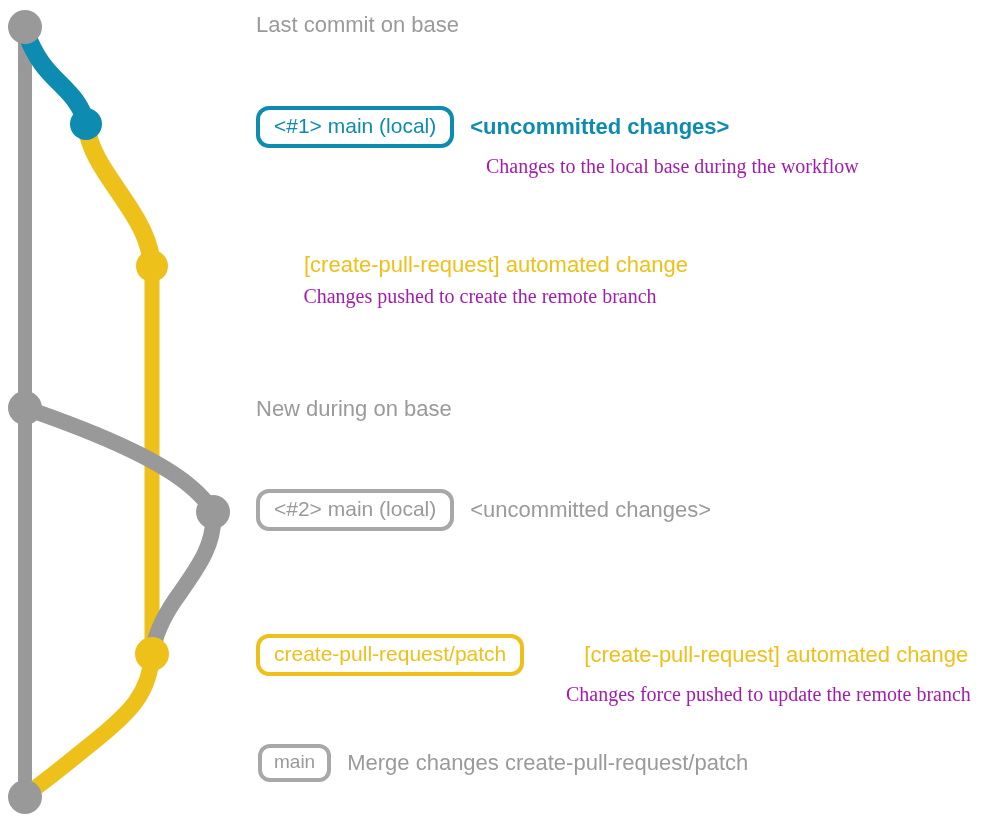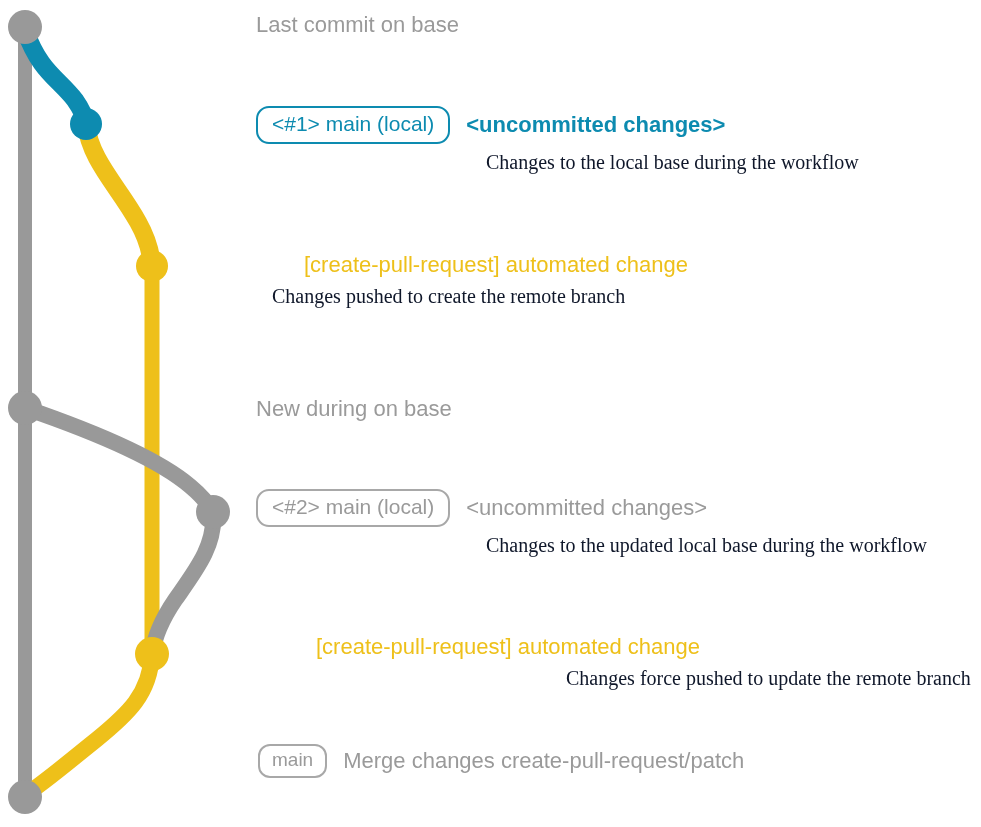--- a/index.html
+++ b/index.html
@@ -36,21 +36,21 @@
     position: absolute;
     white-space: nowrap;
   }
   .headline {
     display: flex;
     align-items: center;
     white-space: nowrap;
   }
   .badge {
     display: inline-block;
-    border: 2px solid #84cc16;
+    border: 4px solid #84cc16;
     border-radius: 13px;
     padding: 4px 14px 6px 14px;
     font-size: 21px;
     line-height: 24px;
     color: #999999;
     background: transparent;
     font-family: "Liberation Sans", sans-serif;
   }
   .badge.teal   { border-color: #0d8bb0; color: #0d8bb0; }
   .badge.yellow { border-color: #eec01a; color: #eec01a; }
@@ -67,21 +67,21 @@
     font-family: "Liberation Sans", sans-serif;
   }
   .title.teal   { color: #0d8bb0; }
   .title.yellow { color: #eec01a; margin-left: 48px; }
   .title.gray   { color: #9a9a9a; }
   .title.bold   { font-weight: bold; }
   .subtitle {
     font-family: "Liberation Serif", serif;
     font-size: 20px;
     line-height: 24px;
-    color: #0f172a;
+    color: #a21caf;
   }
   .gap-sm { width: 12px; }
   .gap-md { width: 16px; }
 </style>
 </head>
 <body>
 
 <div id="canvas">
 
   <svg id="graph" viewBox="0 0 981 827">
@@ -121,42 +121,40 @@
     </div>
     <div style="margin-top:6px; margin-left:230px;">
       <span class="subtitle">Changes to the local base during the workflow</span>
     </div>
   </div>
 
   <div class="row-stack" style="left:256px; top:252px;">
     <div class="headline">
       <span class="title yellow">[create-pull-request] automated change</span>
     </div>
-    <div style="margin-top:6px; margin-left:16px;">
+    <div style="margin-top:6px; margin-left:16px;text-align:center;">
       <span class="subtitle">Changes pushed to create the remote branch</span>
     </div>
   </div>
 
   <div class="row" style="left:256px; top:396px;">
     <span class="title gray">New during on base</span>
   </div>
 
   <div class="row-stack" style="left:256px; top:489px;">
     <div class="headline">
       <span class="badge gray">&lt;#2&gt; main (local)</span>
       <span class="gap-md"></span>
       <span class="title gray">&lt;uncommitted changes&gt;</span>
     </div>
-    <div style="margin-top:6px; margin-left:230px;">
-      <span class="subtitle">Changes to the updated local base during the workflow</span>
-    </div>
   </div>
 
   <div class="row-stack" style="left:256px; top:634px;">
     <div class="headline">
+      <span class="badge yellow">create-pull-request/patch</span>
       <span class="gap-sm"></span>
       <span class="title yellow">[create-pull-request] automated change</span>
     </div>
     <div style="margin-top:6px; margin-left:310px;text-align:center;">
       <span class="subtitle">Changes force pushed to update the remote branch</span>
     </div>
   </div>
 
   <div class="row" style="left:258px; top:744px;">
     <span class="badge gray small">main</span>

